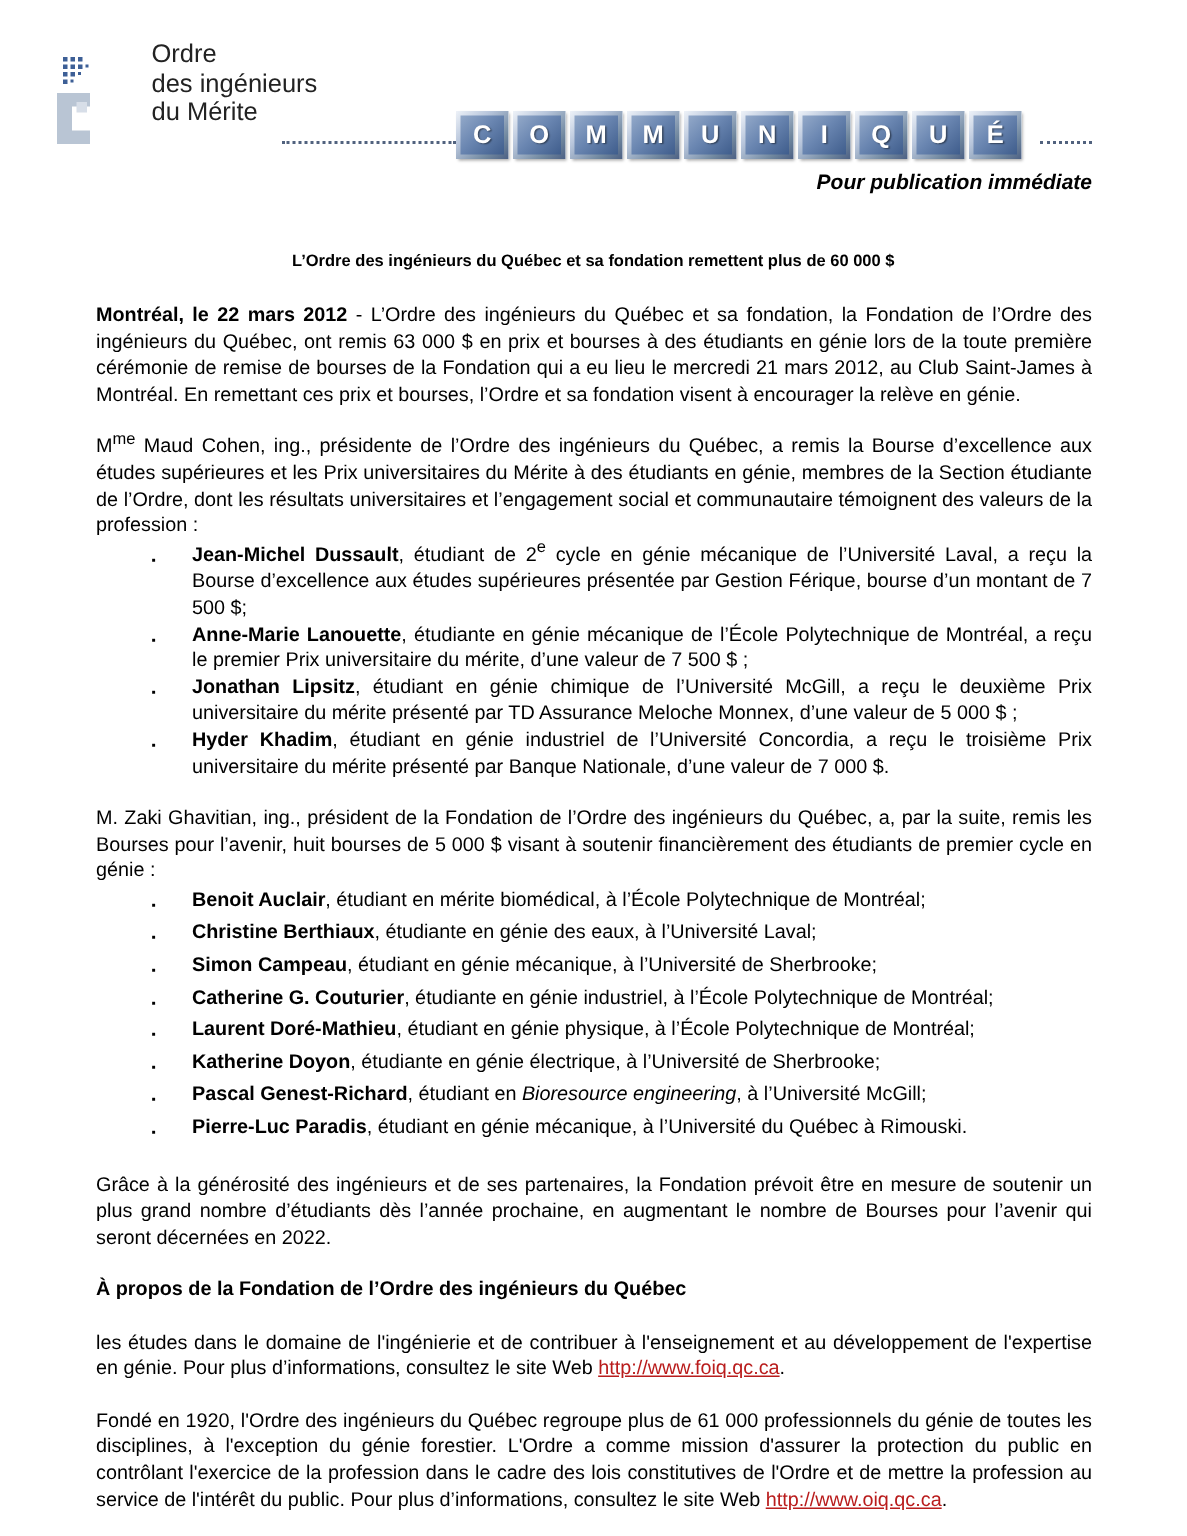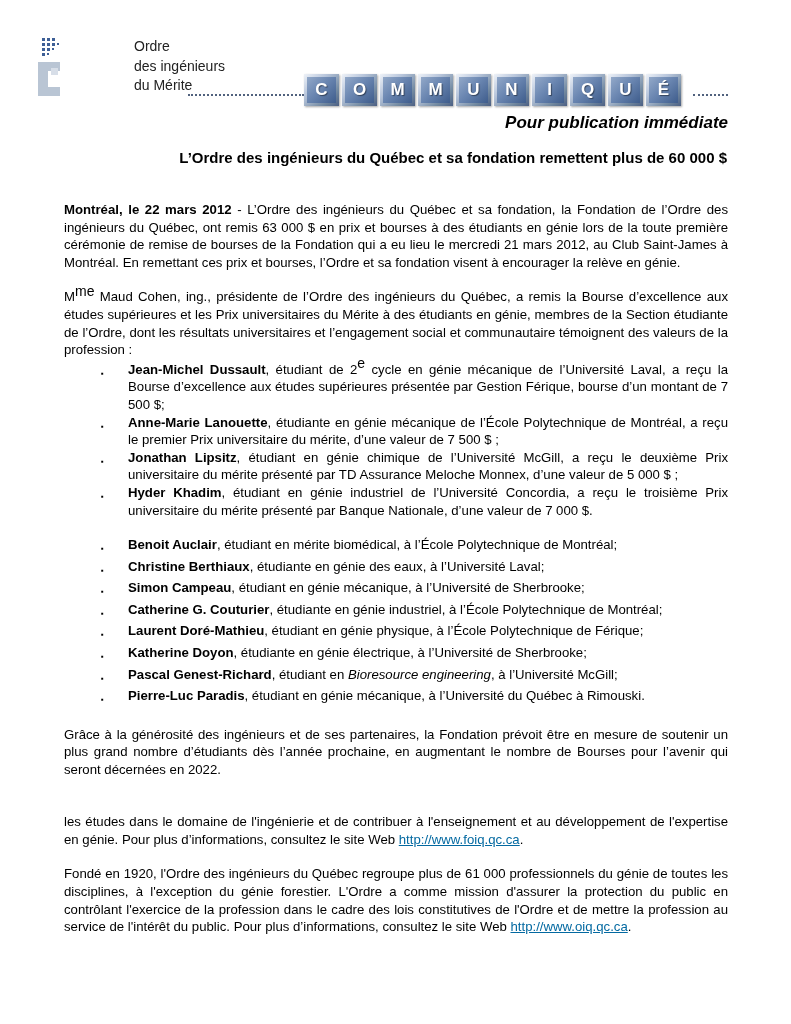--- a/index.html
+++ b/index.html
@@ -3,49 +3,49 @@
 <meta charset="utf-8">
 <style>
   html,body{margin:0;padding:0;background:#ffffff;}
   body{
     width:791px;height:1024px;position:relative;overflow:hidden;
     font-family:"Liberation Sans","DejaVu Sans",sans-serif;color:#000;
   }
   
   .header{position:absolute;top:0;left:0;right:0;height:145px;}
   .logo-mark{position:absolute;left:34px;top:38px;width:58px;height:62px;}
-  .logo-text{position:absolute;left:101px;top:37px;font-size:14px;line-height:19.5px;color:#222;margin-left:33px;}
+  .logo-text{position:absolute;left:101px;top:26px;font-size:17px;line-height:19.5px;color:#222;}
   .dotted{position:absolute;height:0;border-bottom:2px dotted #51627e;}
   .dot-left{left:188px;top:94px;width:116px;}
   .dot-right{left:693px;top:94px;width:35px;}
   .tiles{position:absolute;left:304px;top:74px;display:flex;gap:3px;}
   .tile{
     width:35px;height:32px;box-sizing:border-box;padding:3px;display:flex;
     background:linear-gradient(135deg,#eef2f8 0%,#b7c5db 35%,#71889f 75%,#4c6084 100%);
     box-shadow:1px 1px 2px rgba(0,0,0,.35);
   }
   .tile-face{
     flex:1;display:flex;align-items:center;justify-content:center;
     background:linear-gradient(135deg,#93a9c9 0%,#6a86b1 45%,#3f5d8c 100%);
     color:#fff;font-weight:700;font-size:17px;
     text-shadow:1px 1px 1px rgba(0,0,0,.45);
   }
-  .pub-note{position:absolute;right:63px;top:113px;font-size:17px;font-weight:700;font-style:italic;text-align:right;}
+  .pub-note{position:absolute;right:63px;top:113px;font-size:14px;font-weight:700;font-style:italic;text-align:right;}
   
-  .title{position:absolute;top:148px;left:64px;right:64px;text-align:right;
-    font-weight:700;font-size:15px;line-height:20px;}
+  .title{position:absolute;top:164px;left:64px;right:64px;text-align:center;
+    font-weight:700;font-size:11px;line-height:20px;}
   
   .content{position:absolute;top:201px;left:64px;right:63px;
     font-size:13.2px;line-height:17.6px;text-align:justify;}
   .para{margin:0 0 17px 0;}
   .para.tight{margin-bottom:2px;}
   .b{font-weight:700;}
   .i{font-style:italic;}
-  .sup{vertical-align:super;font-size:14px;line-height:0;margin-top:24px;}
-  .lnk{color:#0369a1;text-decoration:underline;cursor:pointer;}
+  .sup{vertical-align:super;font-size:11px;line-height:0;margin-top:24px;}
+  .lnk{color:#b91c1c;text-decoration:underline;cursor:pointer;}
   .bullets{margin:0 0 17px 37px;}
   .bullet-item{display:flex;}
   .bullet-marker{flex:0 0 27px;font-size:8px;padding-top:4px;color:#000;}
   .bullet-text{flex:1;text-align:justify;}
   .sec-heading{margin:0;font-size:13.2px;font-weight:700;}
 </style>
 </head>
 <body>
 
 <div class="header">
@@ -129,53 +129,55 @@
       </div>
       <div class="bullet-item">
         <span class="bullet-marker">▪</span>
         <div class="bullet-text"><span class="b">Jonathan Lipsitz</span><span>, étudiant en génie chimique de l’Université McGill, a reçu le deuxième Prix universitaire du mérite présenté par TD Assurance Meloche Monnex, d’une valeur de 5 000 $ ;</span></div>
       </div>
       <div class="bullet-item">
         <span class="bullet-marker">▪</span>
         <div class="bullet-text"><span class="b">Hyder Khadim</span><span>, étudiant en génie industriel de l’Université Concordia, a reçu le troisième Prix universitaire du mérite présenté par Banque Nationale, d’une valeur de 7 000 $.</span></div>
       </div>
     </div>
+  <p class="para tight"><span>M. Zaki Ghavitian, ing., président de la Fondation de l’Ordre des ingénieurs du Québec, a, par la suite, remis les Bourses pour l’avenir, huit bourses de 5 000 $ visant à soutenir financièrement des étudiants de premier cycle en génie :</span></p>
   <div class="bullets">
       <div class="bullet-item">
         <span class="bullet-marker">▪</span>
         <div class="bullet-text"><span class="b">Benoit Auclair</span><span>, étudiant en mérite biomédical, à l’École Polytechnique de Montréal;</span></div>
       </div>
       <div class="bullet-item">
         <span class="bullet-marker">▪</span>
         <div class="bullet-text"><span class="b">Christine Berthiaux</span><span>, étudiante en génie des eaux, à l’Université Laval;</span></div>
       </div>
       <div class="bullet-item">
         <span class="bullet-marker">▪</span>
         <div class="bullet-text"><span class="b">Simon Campeau</span><span>, étudiant en génie mécanique, à l’Université de Sherbrooke;</span></div>
       </div>
       <div class="bullet-item">
         <span class="bullet-marker">▪</span>
         <div class="bullet-text"><span class="b">Catherine G. Couturier</span><span>, étudiante en génie industriel, à l’École Polytechnique de Montréal;</span></div>
       </div>
       <div class="bullet-item">
         <span class="bullet-marker">▪</span>
-        <div class="bullet-text"><span class="b">Laurent Doré-Mathieu</span><span>, étudiant en génie physique, à l’École Polytechnique de Férique;</span></div>
+        <div class="bullet-text"><span class="b">Laurent Doré-Mathieu</span><span>, étudiant en génie physique, à l’École Polytechnique de Montréal;</span></div>
       </div>
       <div class="bullet-item">
         <span class="bullet-marker">▪</span>
         <div class="bullet-text"><span class="b">Katherine Doyon</span><span>, étudiante en génie électrique, à l’Université de Sherbrooke;</span></div>
       </div>
       <div class="bullet-item">
         <span class="bullet-marker">▪</span>
         <div class="bullet-text"><span class="b">Pascal Genest-Richard</span><span>, étudiant en </span><span class="i">Bioresource engineering</span><span>, à l’Université McGill;</span></div>
       </div>
       <div class="bullet-item">
         <span class="bullet-marker">▪</span>
         <div class="bullet-text"><span class="b">Pierre-Luc Paradis</span><span>, étudiant en génie mécanique, à l’Université du Québec à Rimouski.</span></div>
       </div>
     </div>
   <p class="para"><span>Grâce à la générosité des ingénieurs et de ses partenaires, la Fondation prévoit être en mesure de soutenir un plus grand nombre d’étudiants dès l’année prochaine, en augmentant le nombre de Bourses pour l’avenir qui seront décernées en 2022.</span></p>
 
+  <h3 class="sec-heading">À propos de la Fondation de l’Ordre des ingénieurs du Québec</h3>
   <p class="para"><br><span>les études dans le domaine de l'ingénierie et de contribuer à l'enseignement et au développement de l'expertise en génie. Pour plus d’informations, consultez le site Web </span><a class="lnk" href="#">http://www.foiq.qc.ca</a><span>.</span></p>
 
   <p class="para"><span>Fondé en 1920, l'Ordre des ingénieurs du Québec regroupe plus de 61 000 professionnels du génie de toutes les disciplines, à l'exception du génie forestier. L'Ordre a comme mission d'assurer la protection du public en contrôlant l'exercice de la profession dans le cadre des lois constitutives de l'Ordre et de mettre la profession au service de l'intérêt du public. Pour plus d’informations, consultez le site Web </span><a class="lnk" href="#">http://www.oiq.qc.ca</a><span>.</span></p>
 
 </div>
 
 </body></html>

